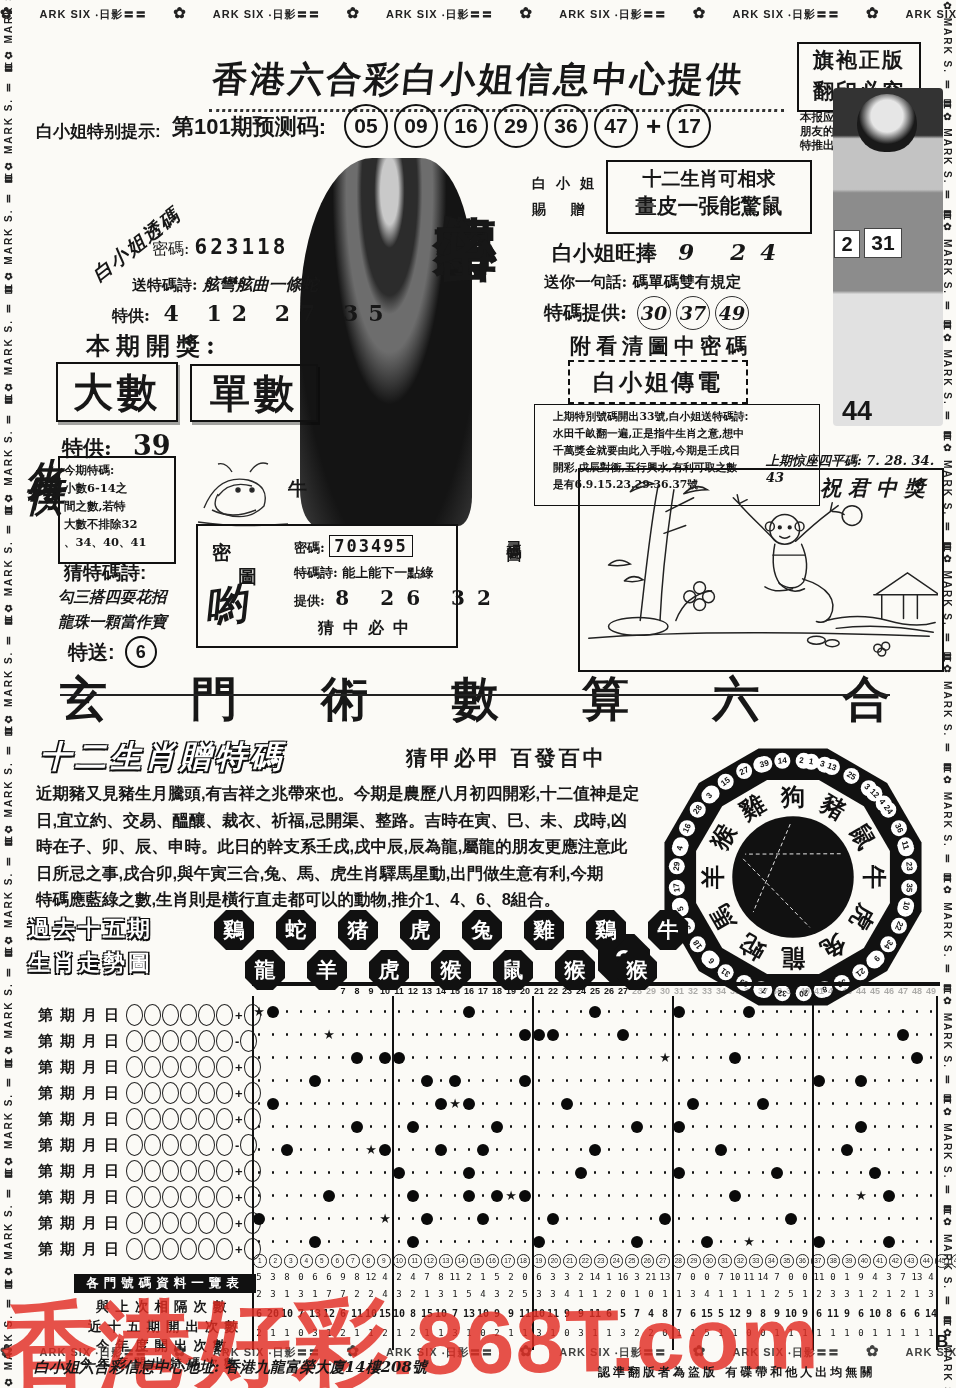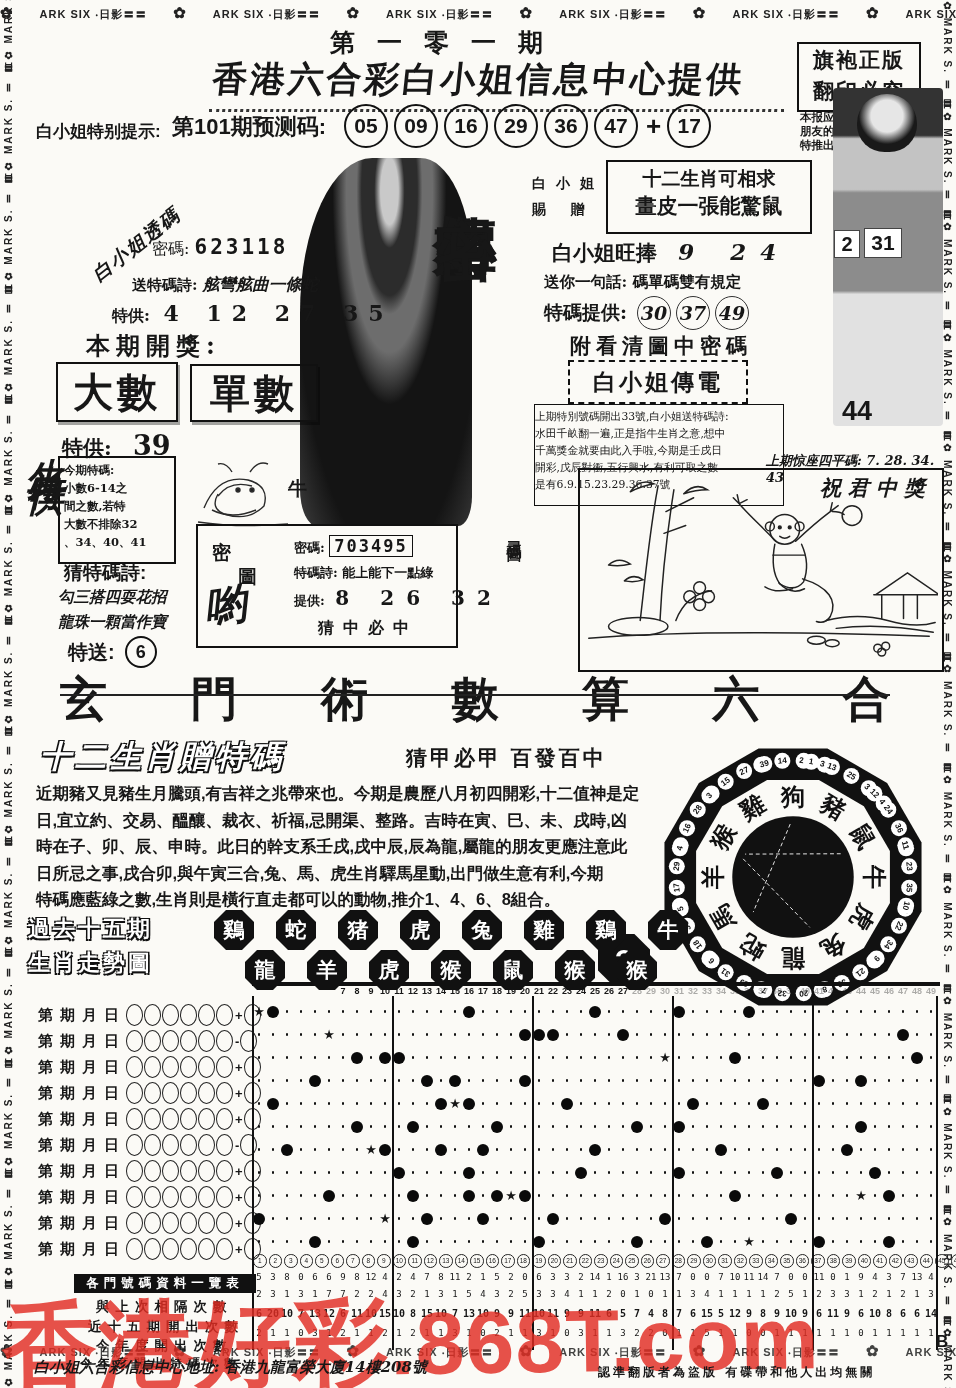--- a/index.html
+++ b/index.html
@@ -94,22 +94,22 @@
   #wang{left:552px;top:238px;font-size:21px;font-weight:900;}
   #wang b{font-size:23px;font-style:italic;margin-left:14px;letter-spacing:14px;}
   #word{left:544px;top:272px;font-size:15.5px;font-weight:bold;}
   #sp-row{left:544px;top:296px;font-size:19px;font-weight:900;display:flex;align-items:center;}
   #sp-nums{display:flex;margin-left:10px;}
   .sp-circ{width:32px;height:32px;border:1.5px solid #333;border-radius:50%;display:flex;align-items:center;
            justify-content:center;font-size:19px;font-style:italic;font-weight:bold;margin-right:5px;}
   #see-label{left:570px;top:332px;font-size:21px;font-weight:900;letter-spacing:5px;}
   #telegram{left:568px;top:360px;width:176px;height:40px;border:2.5px dashed #111;display:flex;
             align-items:center;justify-content:center;font-size:23px;font-weight:900;letter-spacing:3px;text-align:right;}
-  #article-right{left:534px;top:404px;width:248px;height:94px;border:1.5px solid #111;padding:3px 0;
-                 font-size:10.8px;font-weight:normal;line-height:17px;white-space:nowrap;}
+  #article-right{left:534px;top:404px;width:248px;height:94px;border:1.5px solid #111;padding:3px 18px;
+                 font-size:10.8px;font-weight:bold;line-height:17px;white-space:nowrap;}
   #avg-note{left:766px;top:452px;font-size:13px;font-weight:bold;font-style:italic;}
 
   
   #monkey-box{left:578px;top:468px;width:362px;height:200px;border:2.5px solid #111;}
   #wish{position:absolute;right:10px;top:4px;font-size:21px;font-weight:bold;letter-spacing:7px;font-style:italic;}
 
   
   #banner{left:60px;top:668px;width:830px;display:flex;justify-content:space-between;font-size:47px;
           font-weight:900;}
   #banner:before{content:"";position:absolute;left:0;top:26px;width:100%;height:2px;background:#222;}
@@ -167,21 +167,20 @@
 </head>
 <body>
 
 <div id="page">
 
   <div class="abs strip-h" id="top-strip" style="top:4px;"><span class="flower">✿</span><span>ARK SIX ‧日影〓〓</span><span class="flower">✿</span><span>ARK SIX ‧日影〓〓</span><span class="flower">✿</span><span>ARK SIX ‧日影〓〓</span><span class="flower">✿</span><span>ARK SIX ‧日影〓〓</span><span class="flower">✿</span><span>ARK SIX ‧日影〓〓</span><span class="flower">✿</span><span>ARK SIX ‧日影〓〓</span></div>
   <div class="abs strip-h" id="bottom-strip" style="top:1342px;opacity:.85;"><span class="flower">✿</span><span>ARK SIX ‧日影〓〓</span><span class="flower">✿</span><span>ARK SIX ‧日影〓〓</span><span class="flower">✿</span><span>ARK SIX ‧日影〓〓</span><span class="flower">✿</span><span>ARK SIX ‧日影〓〓</span><span class="flower">✿</span><span>ARK SIX ‧日影〓〓</span><span class="flower">✿</span><span>ARK SIX ‧日影〓〓</span></div>
   <div class="abs strip-v" id="left-strip">✿  MARK S. Ⅱ日〓   ✿  MARK S. Ⅱ日〓   ✿  MARK S. Ⅱ日〓   ✿  MARK S. Ⅱ日〓   ✿  MARK S. Ⅱ日〓   ✿  MARK S. Ⅱ日〓   ✿  MARK S. Ⅱ日〓   ✿  MARK S. Ⅱ日〓   ✿  MARK S. Ⅱ日〓   ✿  MARK S. Ⅱ日〓   ✿  MARK S. Ⅱ日〓   ✿  MARK S. Ⅱ日〓   ✿  MARK S. Ⅱ日〓   ✿  MARK S. Ⅱ日〓   </div>
   <div class="abs strip-v" id="right-strip">✿  MARK S. Ⅱ日〓   ✿  MARK S. Ⅱ日〓   ✿  MARK S. Ⅱ日〓   ✿  MARK S. Ⅱ日〓   ✿  MARK S. Ⅱ日〓   ✿  MARK S. Ⅱ日〓   ✿  MARK S. Ⅱ日〓   ✿  MARK S. Ⅱ日〓   ✿  MARK S. Ⅱ日〓   ✿  MARK S. Ⅱ日〓   ✿  MARK S. Ⅱ日〓   ✿  MARK S. Ⅱ日〓   ✿  MARK S. Ⅱ日〓   ✿  MARK S. Ⅱ日〓   </div>
 
-  <div class="abs serif" id="issue">第一零一期</div>
   <div class="abs serif" id="brand">香港六合彩白小姐信息中心提供</div>
   <div class="abs" id="right-box">
     <div>旗袍正版</div>
     <div>翻印必究</div>
   </div>
 
   <div class="abs" id="predict-label1">白小姐特别提示:</div>
   <div class="abs" id="predict-label2">第101期预测码:</div>
   <div class="abs" id="predict-nums">
       <div class="circle-num">05</div>

